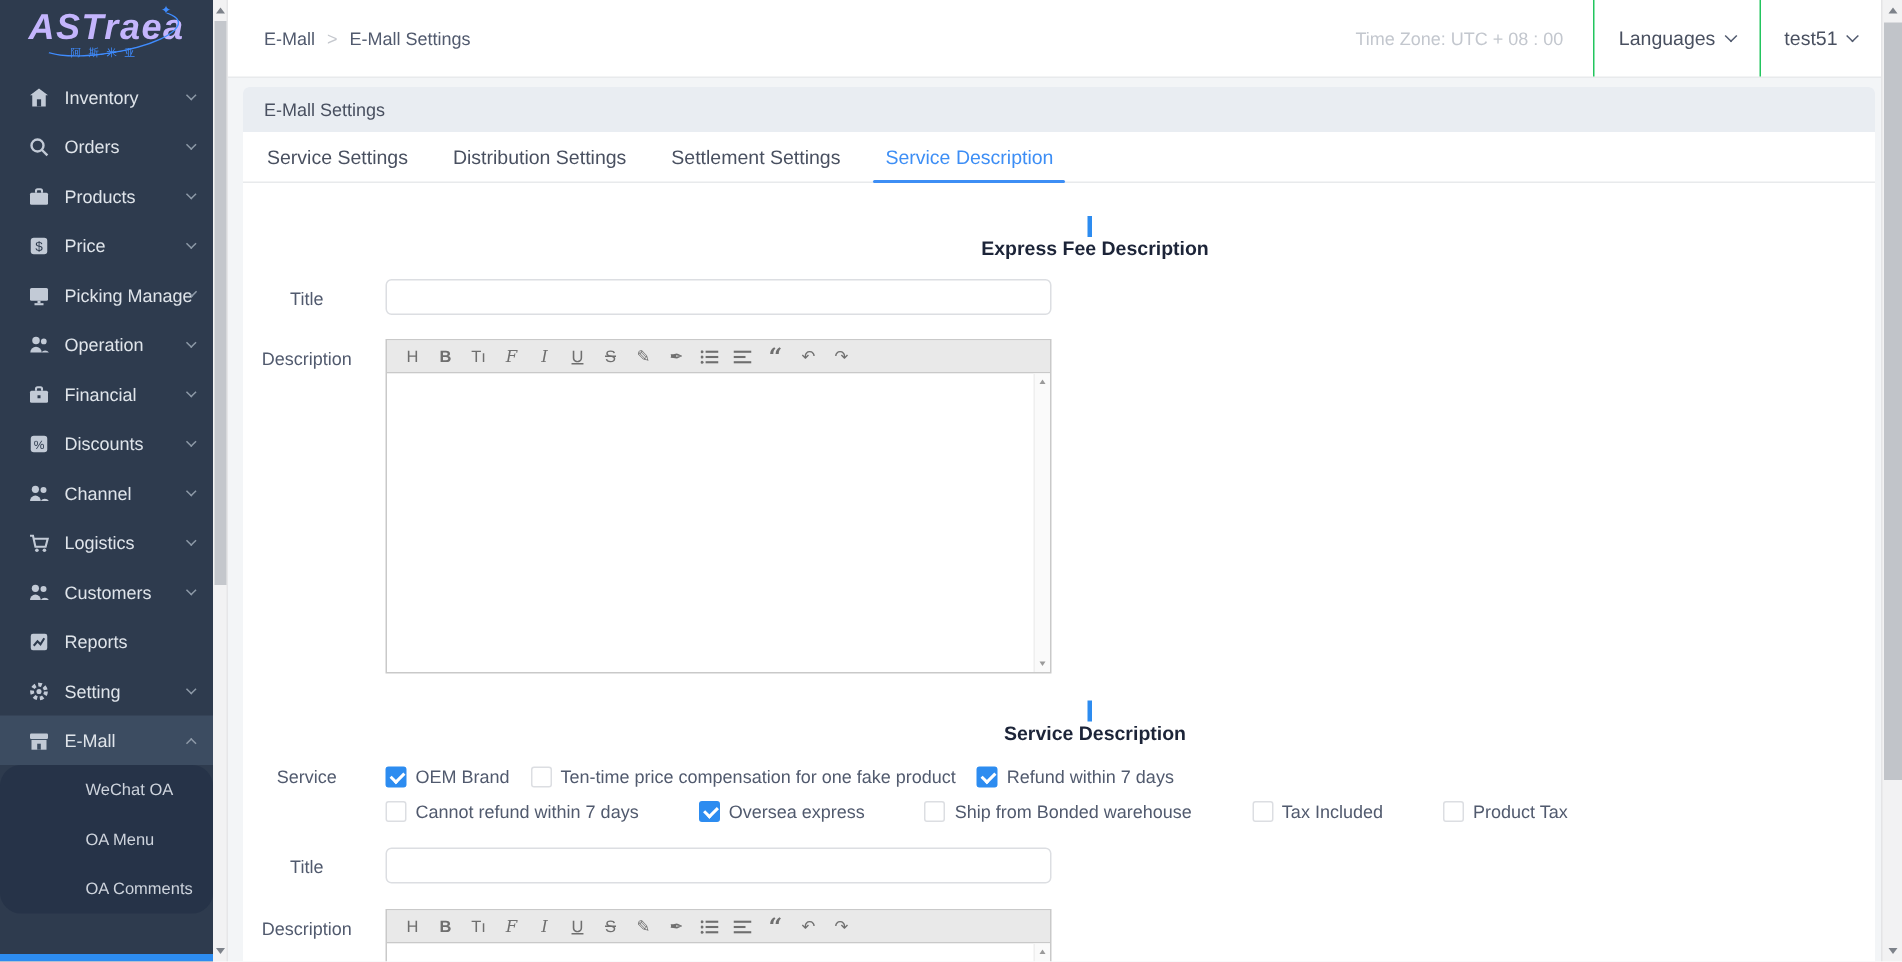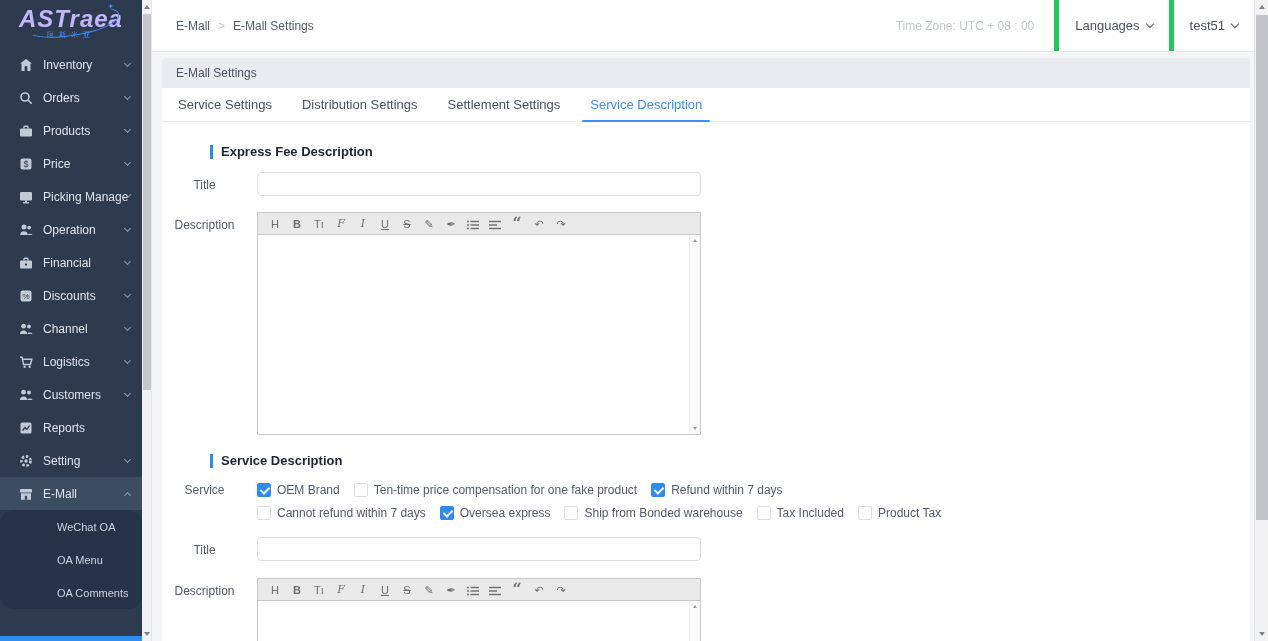--- a/index.html
+++ b/index.html
@@ -37,33 +37,33 @@
   .page-scroll .tri-up { left:4px; top:5px; }
   .page-scroll .tri-down { left:4px; bottom:5px; }
 
   
   .main { position:absolute; left:152px; top:0; width:1102px; height:641px; }
   .topbar { height:52px; background:#fff; border-bottom:1px solid #e8eaec; display:flex; align-items:stretch; }
   .crumbs { display:flex; align-items:center; padding-left:24px; font-size:12px; color:#515a6e; }
   .crumb-sep { color:#c5c8ce; margin:0 8px; }
   .top-right { margin-left:auto; display:flex; align-items:stretch; }
   .tz { display:flex; align-items:center; color:#c3c7ce; font-size:12px; padding-right:20px; }
-  .top-group { display:flex; align-items:center; border-left:5px solid #22c55e; padding:0 16px; font-size:13px; color:#495060; cursor:pointer; }
+  .top-group { display:flex; align-items:center; border-left:1px solid #22c55e; padding:0 16px; font-size:13px; color:#495060; cursor:pointer; }
   .top-group .chev { border-color:#515a6e; margin-left:7px; margin-top:-3px; width:6px; height:6px; }
 
   .content { position:absolute; left:0; top:52px; width:1102px; height:589px; background:#f3f5f7; padding:6px 4px 0 10px; overflow:hidden; }
   .card { background:#fff; border-radius:4px; min-height:660px; }
   .card-header { height:30px; background:#e9edf2; border-radius:4px 4px 0 0; display:flex; align-items:center; padding-left:14px; font-size:12px; color:#495060; }
 
   .tabs { display:flex; padding:9px 0 0 8px; border-bottom:1px solid #e8eaec; }
   .tab { padding:0 8px 9px 8px; margin-right:14px; font-size:13px; color:#495060; cursor:pointer; position:relative; }
   .tab.active { color:#3d8ef5; }
   .tab.active::after { content:""; position:absolute; left:0; right:0; bottom:-1px; height:2px; border-radius:1px; background:#3d8ef5; }
 
-  .section-title { display:flex; align-items:center; margin:22px 0 0 48px; font-size:13px; font-weight:bold; color:#1c2438; }
+  .section-title { display:flex; align-items:center; margin:22px 0 0 48px; font-size:13px; font-weight:bold; color:#1c2438;flex-direction:column; }
   .sbar { width:3px; height:14px; background:#2d8cf0; margin-right:8px; }
 
   .form-row { display:flex; margin-top:13px; }
   .form-label { width:85px; text-align:center; font-size:12px; color:#515a6e; padding-top:6px; flex:0 0 85px; }
   .form-field { margin-left:10px; }
   .txt-input { width:444px; height:24px; border:1px solid #dcdee2; border-radius:4px; padding:0 7px; font-size:12px; color:#495060; background:#fff; outline:none; font-family:"Liberation Sans",sans-serif; }
 
   
   .editor { width:444px; border:1px solid #c9c9c9; }
   .editor-toolbar { height:22px; background:#e9e9e9; border-bottom:1px solid #c9c9c9; display:flex; align-items:center; padding-left:6px; }
@@ -404,21 +404,21 @@
           </label>
           <label class="cb">
             <span class="cb-box checked"></span>
             <span class="cb-label">Refund within 7 days</span>
           </label>
         </div>
       </div>
 
       <div class="form-row service-row second">
         <div class="form-label"></div>
-        <div class="form-field" style="display:flex;align-items:center;">
+        <div class="form-field" style="display:flex;align-items:center;gap:26px;">
           <label class="cb">
             <span class="cb-box"></span>
             <span class="cb-label">Cannot refund within 7 days</span>
           </label>
           <label class="cb">
             <span class="cb-box checked"></span>
             <span class="cb-label">Oversea express</span>
           </label>
           <label class="cb">
             <span class="cb-box"></span>

